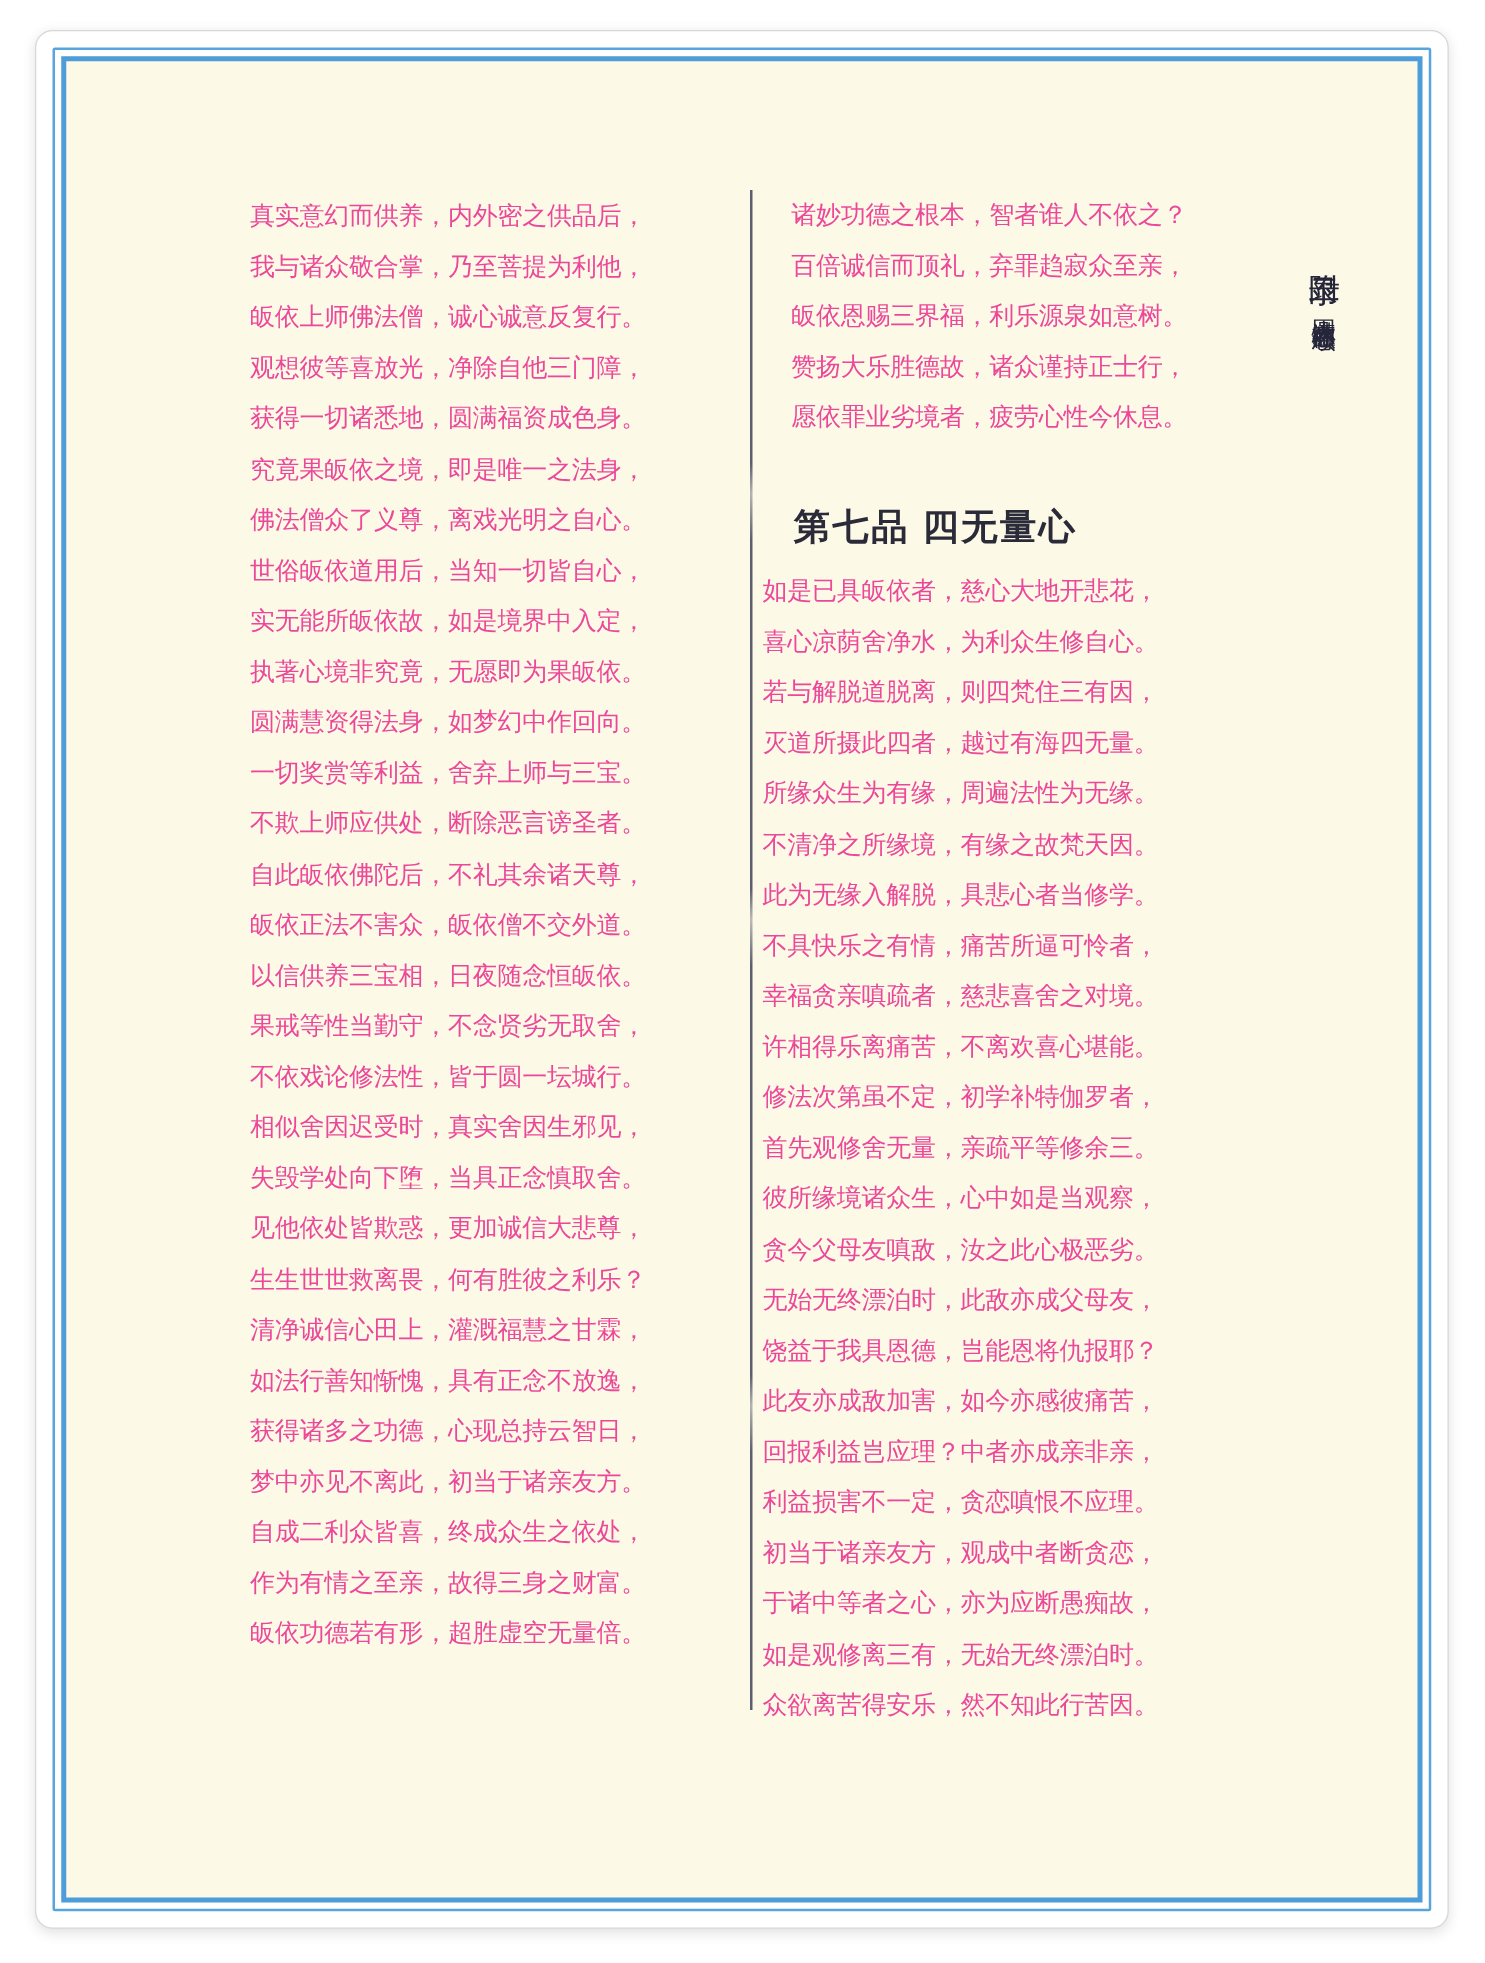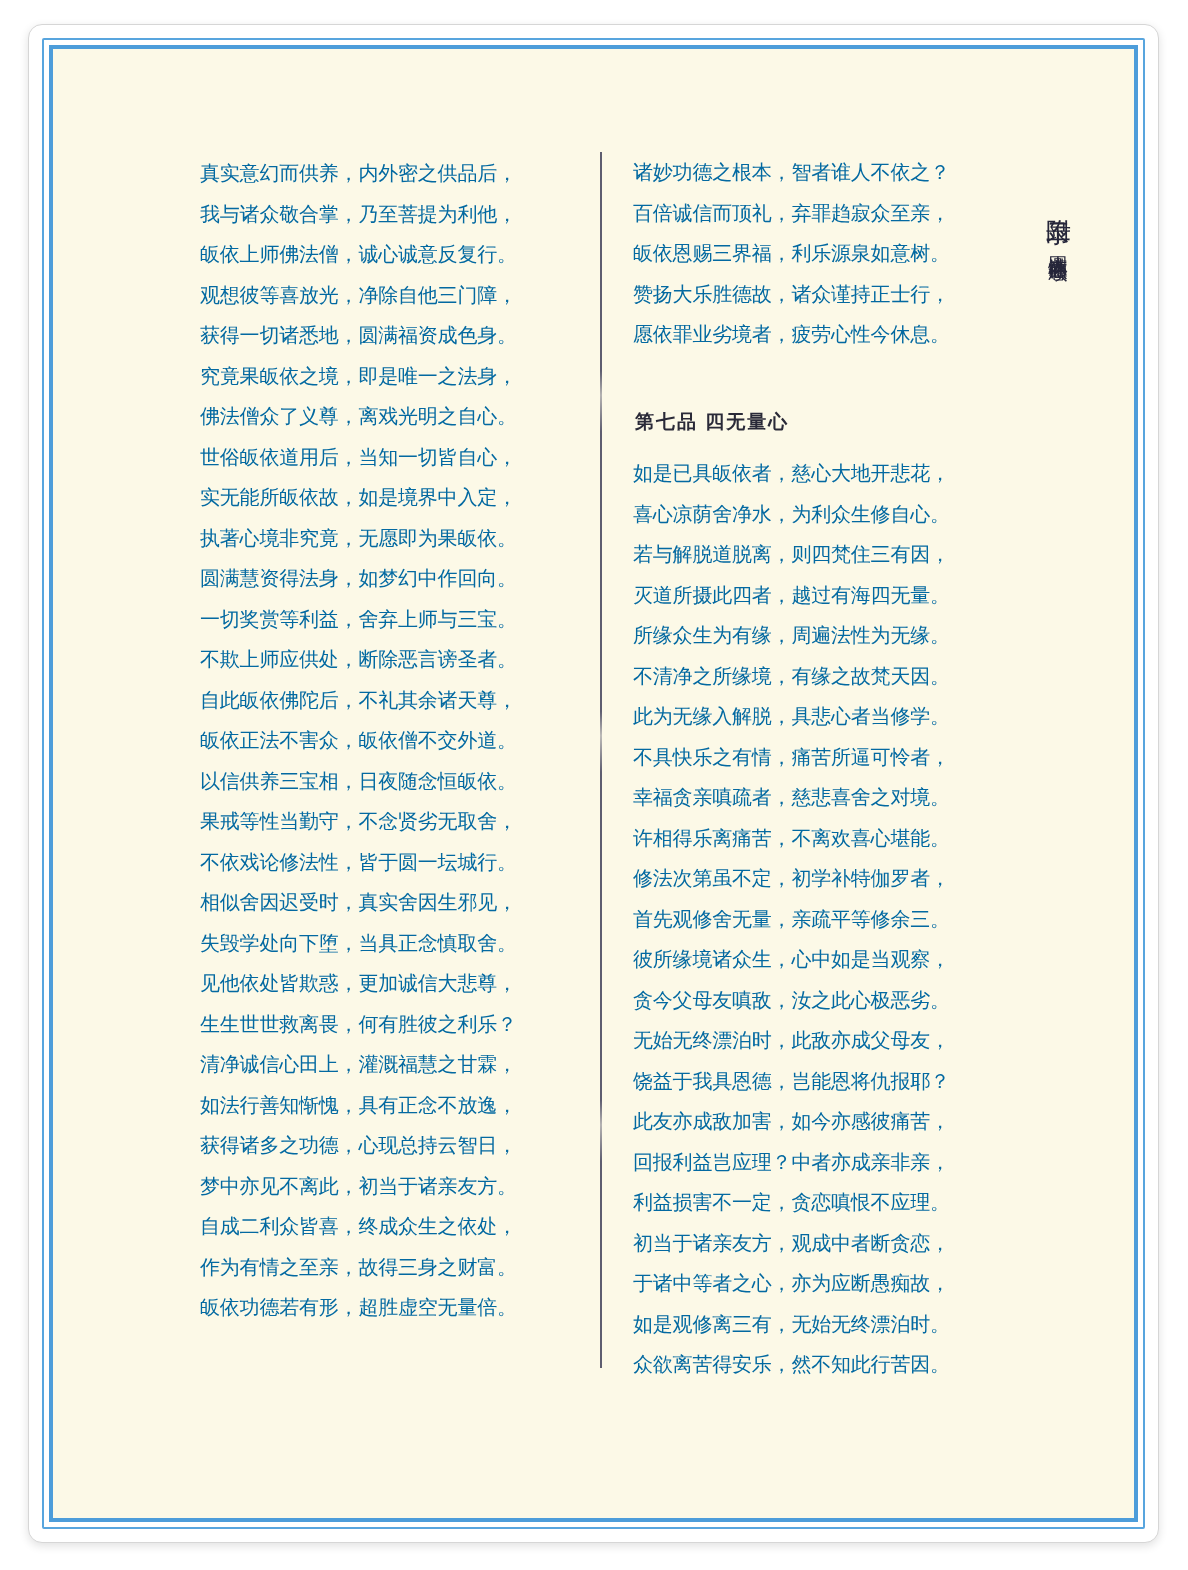--- a/index.html
+++ b/index.html
@@ -16,29 +16,29 @@
   .frame-thin{
     position:absolute;inset:13px;border:2px solid #58a5de;border-radius:2px;
   }
   .frame-thick{
     position:absolute;inset:20px;border:4px solid #4d9dda;
     background:#fcf9e7;
   }
   .content{position:absolute;inset:0;}
   .line{
     height:40.5px;line-height:40.5px;font-size:20px;white-space:nowrap;
-    color:#0369a1;letter-spacing:-0.2px;
+    color:#ec4899;letter-spacing:-0.2px;
   }
   .left-col{position:absolute;left:200px;top:153px;}
   .right-col-top{position:absolute;left:633px;top:152px;}
-  .right-col-main{position:absolute;left:633px;top:453px;}
+  .right-col-main{position:absolute;left:610px;top:453px;}
   .heading{
     position:absolute;left:635px;top:405px;margin:0;
     font-family:"Liberation Sans","DejaVu Sans",sans-serif;
-    font-weight:bold;font-size:19px;line-height:34px;color:#2a2a38;letter-spacing:2px;
+    font-weight:bold;font-size:29px;line-height:34px;color:#2a2a38;letter-spacing:2px;
   }
   .divider{
     position:absolute;left:600px;top:152px;width:2px;height:1216px;
     background:linear-gradient(to bottom,
       #42425b 0%, #42425b 18%, rgba(66,66,91,0.45) 20%, #42425b 23%,
       #42425b 46%, rgba(66,66,91,0.4) 48%, #42425b 51%,
       #42425b 78%, rgba(66,66,91,0.45) 80%, #42425b 83%, #42425b 100%);
     opacity:0.85;
   }
   .sidebar{

